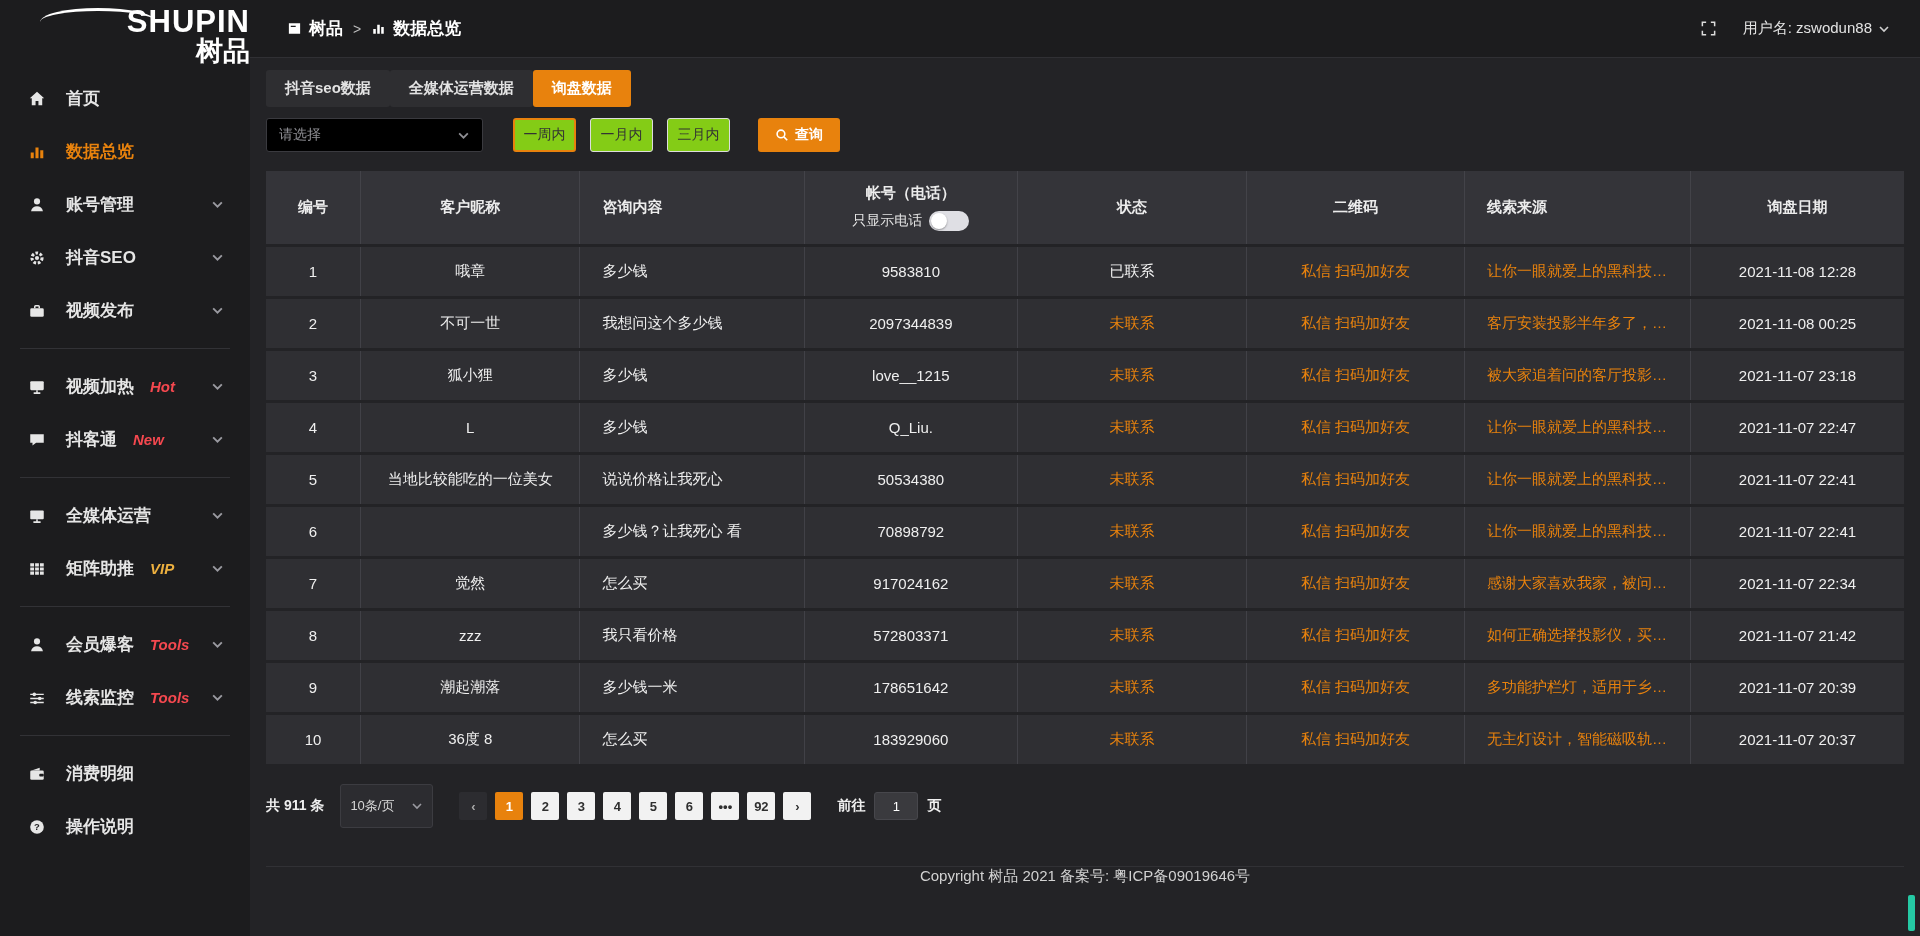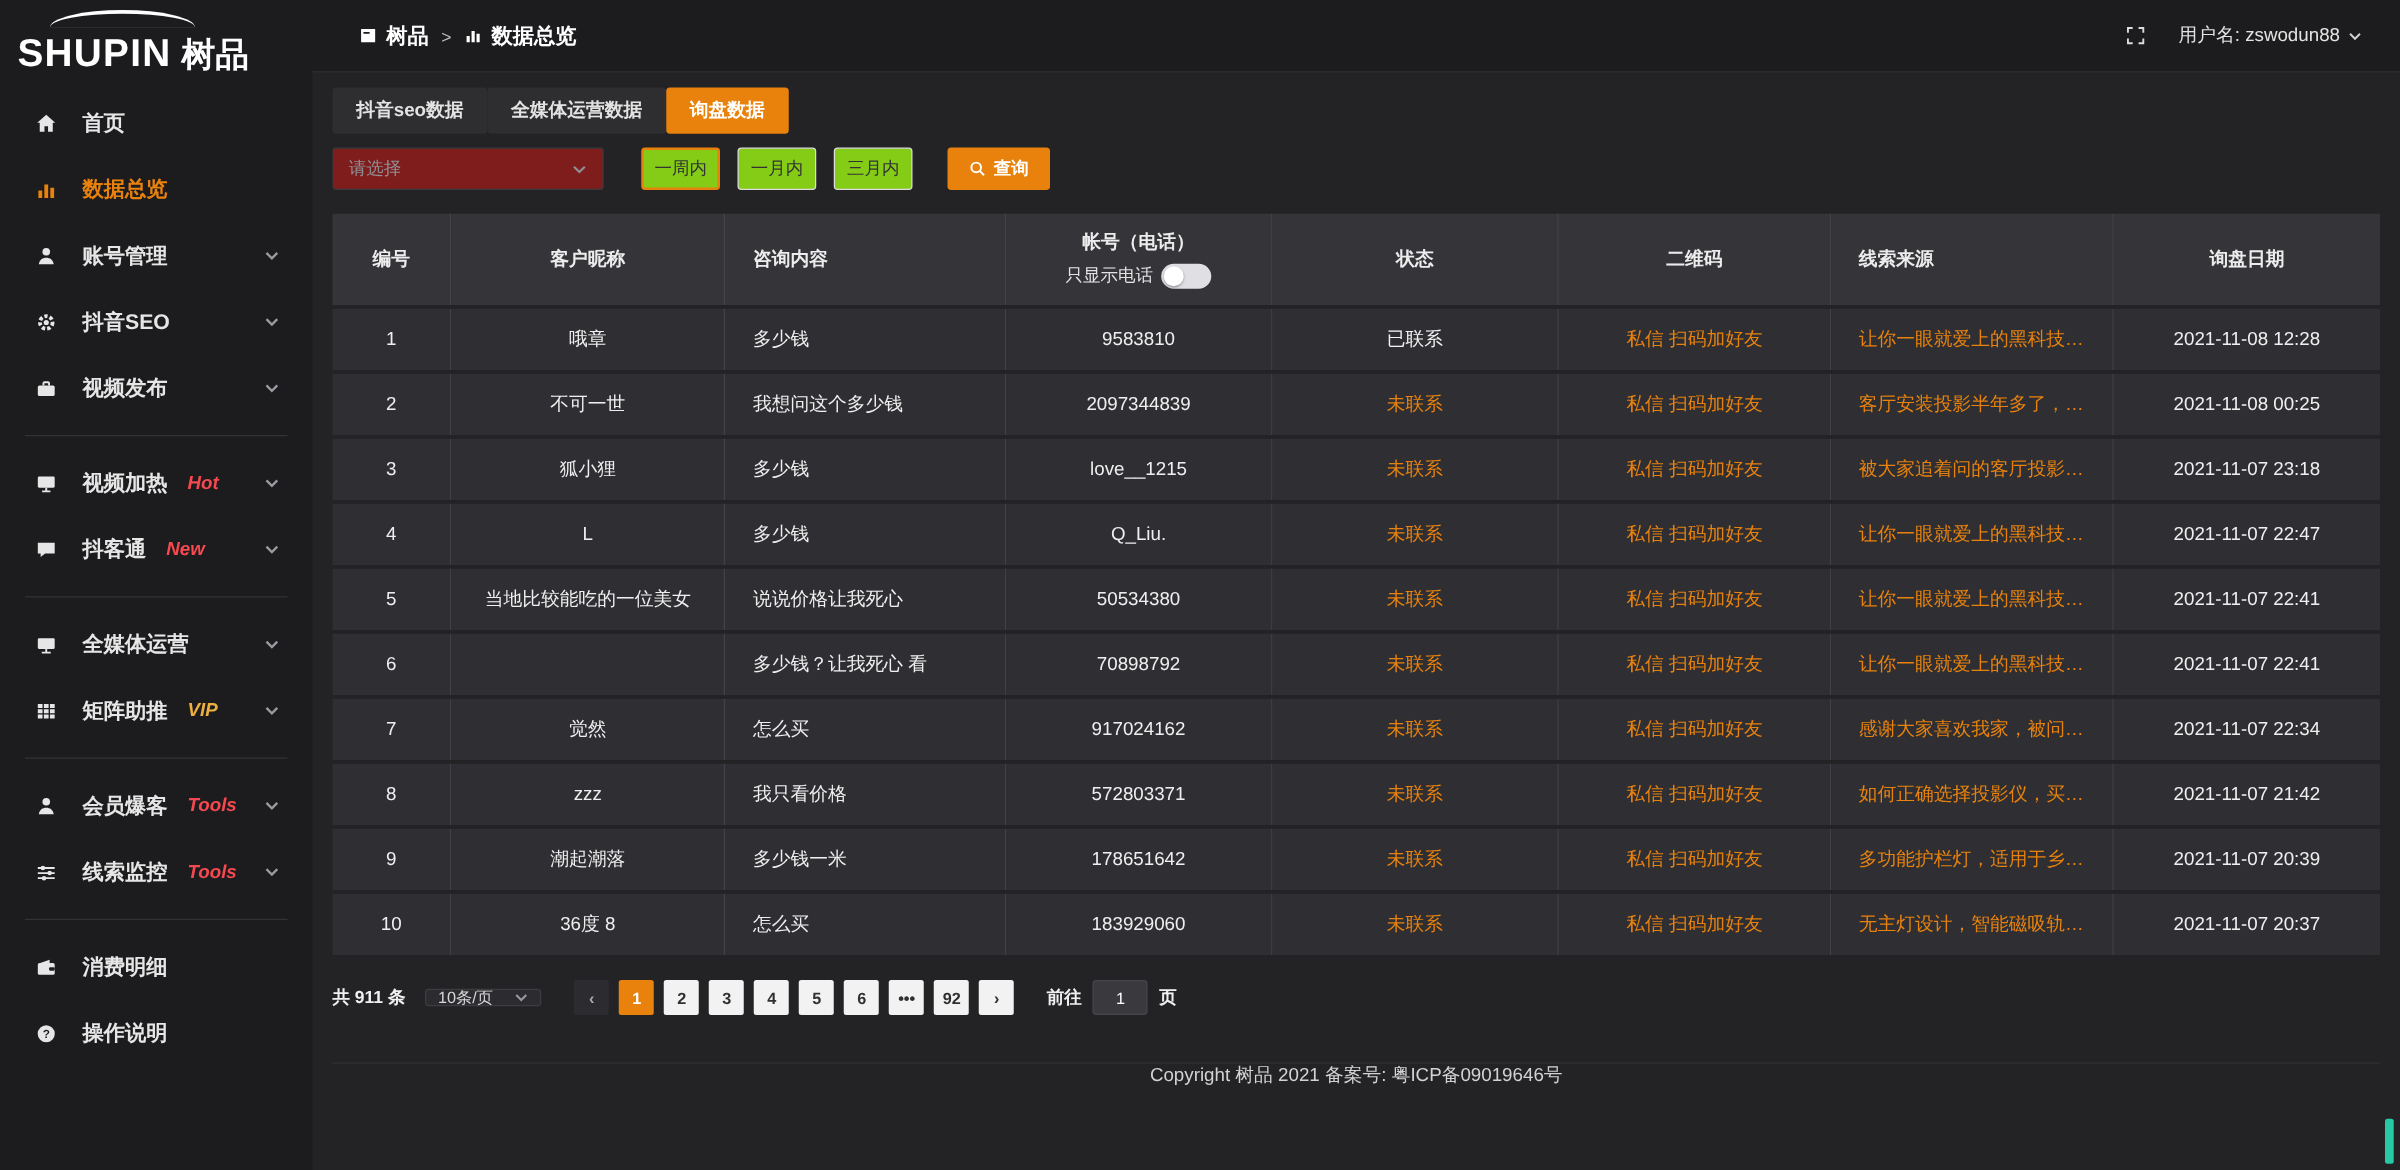--- a/index.html
+++ b/index.html
@@ -6,21 +6,21 @@
   html,body { width:1920px; height:936px; overflow:hidden; }
   body {
     font-family:"Liberation Sans","DejaVu Sans",sans-serif;
     background:#232326; color:#e8e8e8; font-size:14px;
     position:relative;
   }
   .app { display:flex; width:100%; height:100%; }
 
   
   .sidebar { width:250px; min-width:250px; background:#1c1c1e; height:100%; padding-top:6px; }
-  .logo { height:52px; display:flex; align-items:flex-end; padding-left:14px; position:relative; }
+  .logo { height:52px; display:flex; align-items:flex-end; padding-left:14px; position:relative;flex-direction:column; }
   .logo-arc { position:absolute; left:40px; top:2px; width:116px; height:14px;
     border-top:3px solid #fff; border-radius:100% 100% 0 0/200% 200% 0 0; }
   .logo-en { font-size:31px; font-weight:800; letter-spacing:1px; color:#fff; line-height:1; }
   .logo-cn { font-size:27px; font-weight:800; color:#fff; margin-left:8px; line-height:1.05; }
   .nav { padding-top:14px; }
   .nav-item { height:53px; display:flex; align-items:center; padding:0 26px 0 28px;
     color:#e6e6e6; font-size:17px; font-weight:600; cursor:pointer; }
   .nav-item .ic { margin-right:20px; flex:0 0 auto; }
   .nav-item.active { color:#e8820d; }
   .nav-label { white-space:nowrap; }
@@ -44,21 +44,21 @@
 
   
   .tabs { display:flex; }
   .tab { height:37px; padding:0 19px; border:none; border-radius:3px; background:#2e2e31;
     color:#e3e3e3; font-size:15px; font-weight:600; cursor:pointer;
     font-family:inherit; }
   .tab.active { background:#e8820d; color:#fff; }
 
   
   .filters { display:flex; align-items:center; margin-top:11px; }
-  .select { width:217px; height:34px; background:#7f1d1d; border:1px solid #3a3a3f; border-radius:3px;
+  .select { width:217px; height:34px; background:#000000; border:1px solid #3a3a3f; border-radius:3px;
     display:flex; align-items:center; padding:0 12px; color:#8f8f94; font-size:14px; cursor:pointer; }
   .select .chev-right { margin-left:auto; }
   .range-btn { height:34px; width:63px; margin-left:14px; border-radius:3px; background:#84cc16;
     border:1px solid #dcdcdc; color:#333; font-size:14px; cursor:pointer; font-family:inherit; }
   .range-btn.first { margin-left:30px; }
   .range-btn.selected { border:2px solid #e8820d; }
   .search-btn { height:34px; margin-left:28px; padding:0 17px; border:none; border-radius:3px;
     background:#e8820d; color:#fff; font-size:14px; font-weight:600; cursor:pointer;
     display:flex; align-items:center; gap:6px; font-family:inherit; }
 
@@ -78,21 +78,21 @@
   .toggle-row { display:flex; align-items:center; justify-content:center; gap:7px; margin-top:8px;
     font-size:14px; font-weight:400; color:#e3e3e3; }
   .switch { width:40px; height:20px; border-radius:10px; background:#dfdfe4; display:inline-flex;
     align-items:center; cursor:pointer; }
   .knob { width:16px; height:16px; border-radius:50%; background:#fff; margin-left:2px;
     box-shadow:0 1px 2px rgba(0,0,0,.35); }
 
   
   .pagination { display:flex; align-items:center; margin-top:17px; font-size:14px; color:#f0f0f0; }
   .pg-total { font-weight:600; margin-right:16px; }
-  .pg-size { width:93px; height:14px; background:#2c2c30; border:1px solid #3c3c41; border-radius:3px;
+  .pg-size { width:93px; height:44px; background:#2c2c30; border:1px solid #3c3c41; border-radius:3px;
     display:flex; align-items:center; padding:0 9px; color:#d6d6d6; font-size:13px; cursor:pointer;
     margin-right:26px; }
   .pg-size .chev-right { margin-left:auto; }
   .pg-btn { min-width:28px; height:28px; margin-right:8px; border:none; border-radius:2px;
     background:#f2f2f2; color:#303030; font-size:13px; font-weight:600; cursor:pointer; font-family:inherit; }
   .pg-btn.dark { background:#2c2c30; color:#aaa; }
   .pg-btn.active { background:#e8820d; color:#fff; }
   .pg-goto { display:flex; align-items:center; gap:9px; margin-left:18px; font-weight:600; }
   .pg-input { width:44px; height:28px; background:#3a3a3e; border:1px solid #47474c; border-radius:3px;
     color:#fff; text-align:center; font-size:13px; font-family:inherit; }

